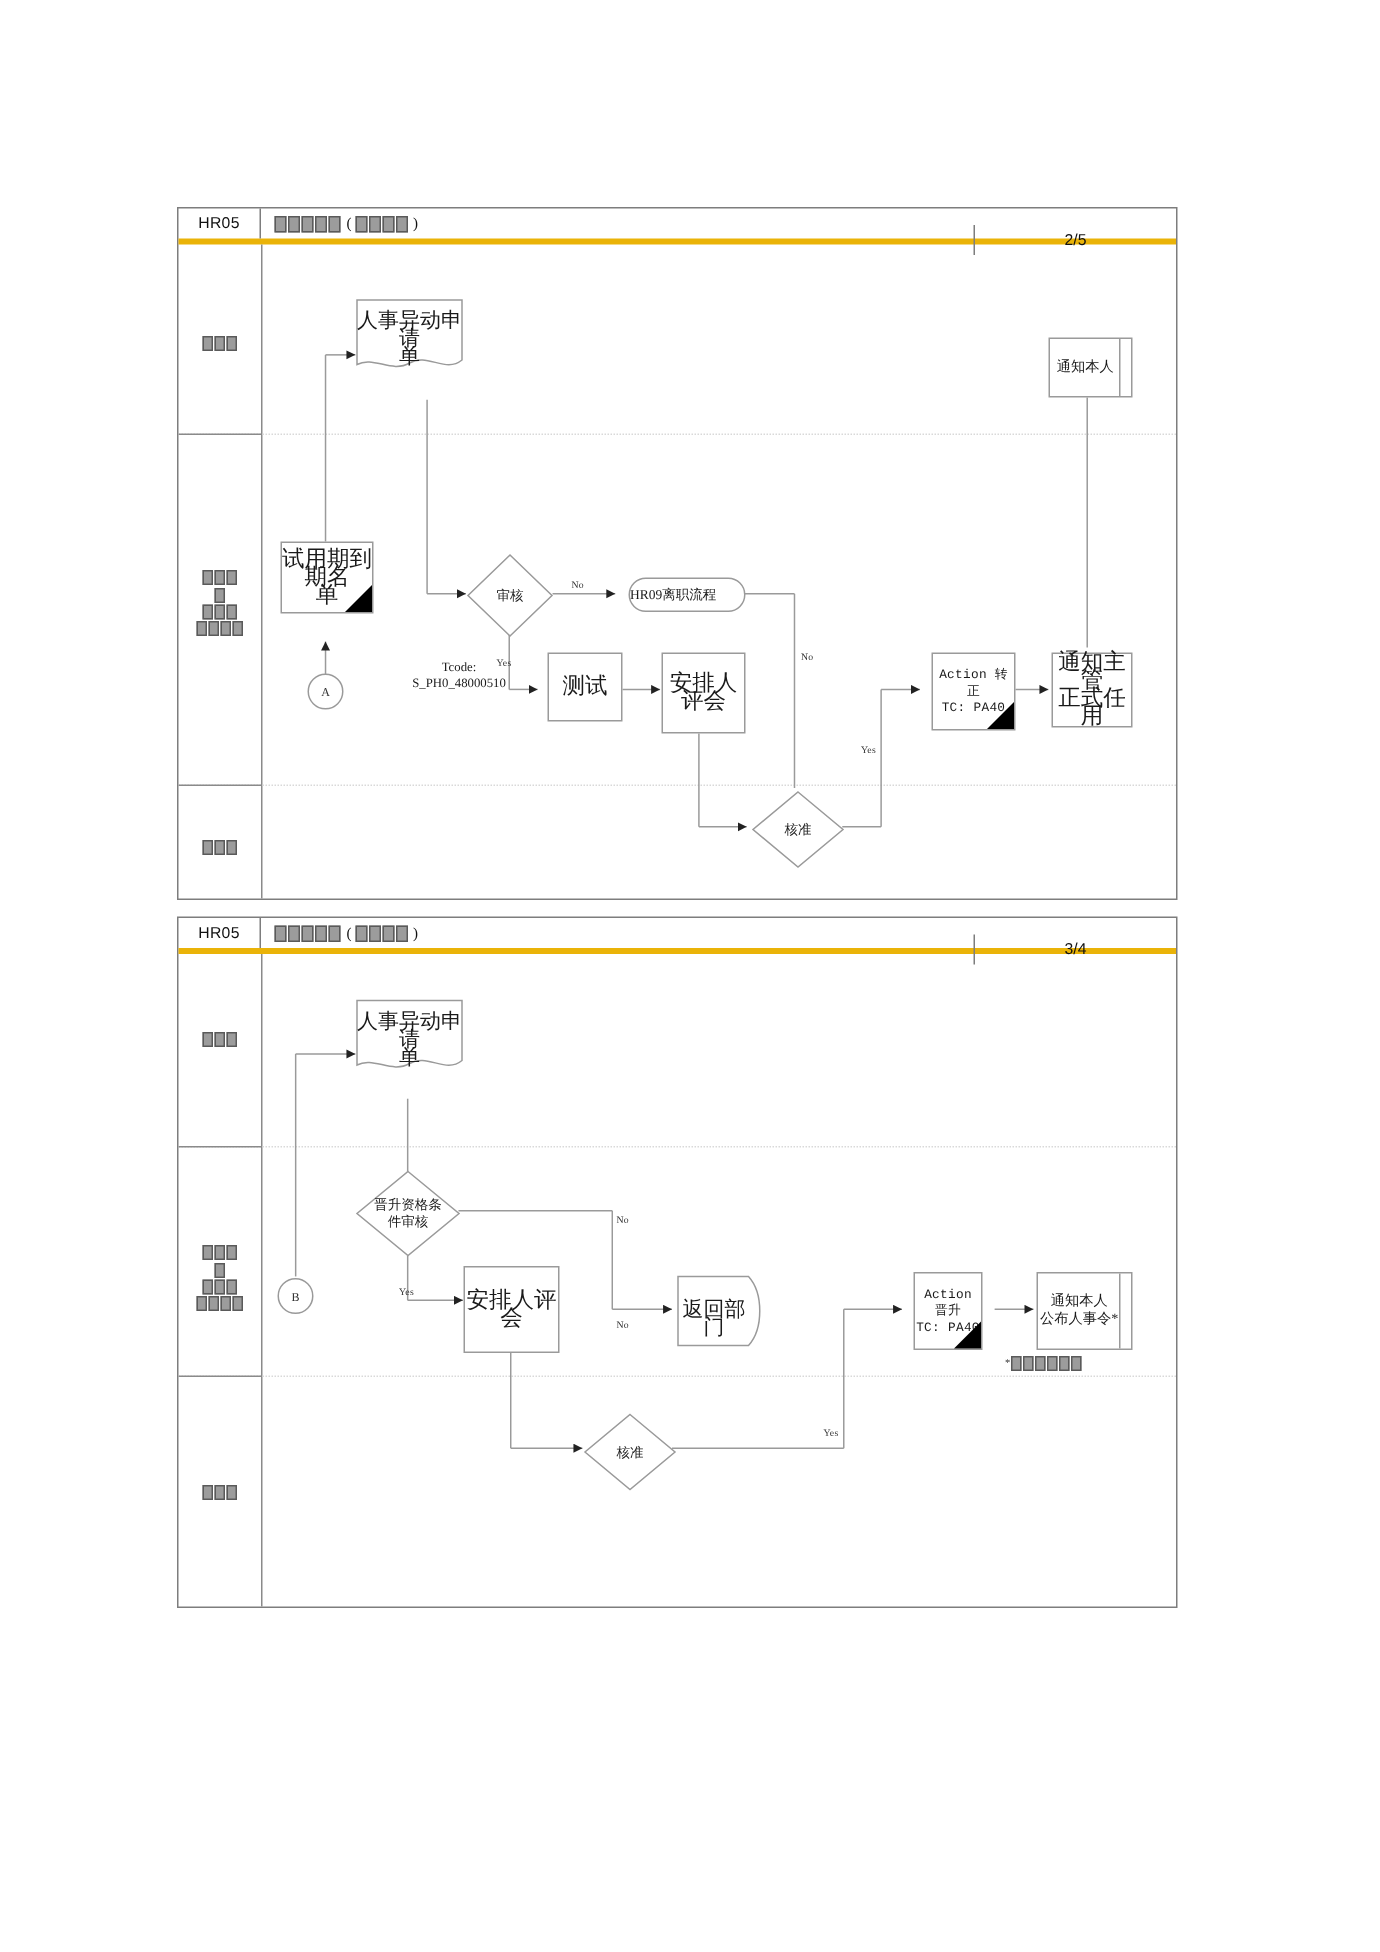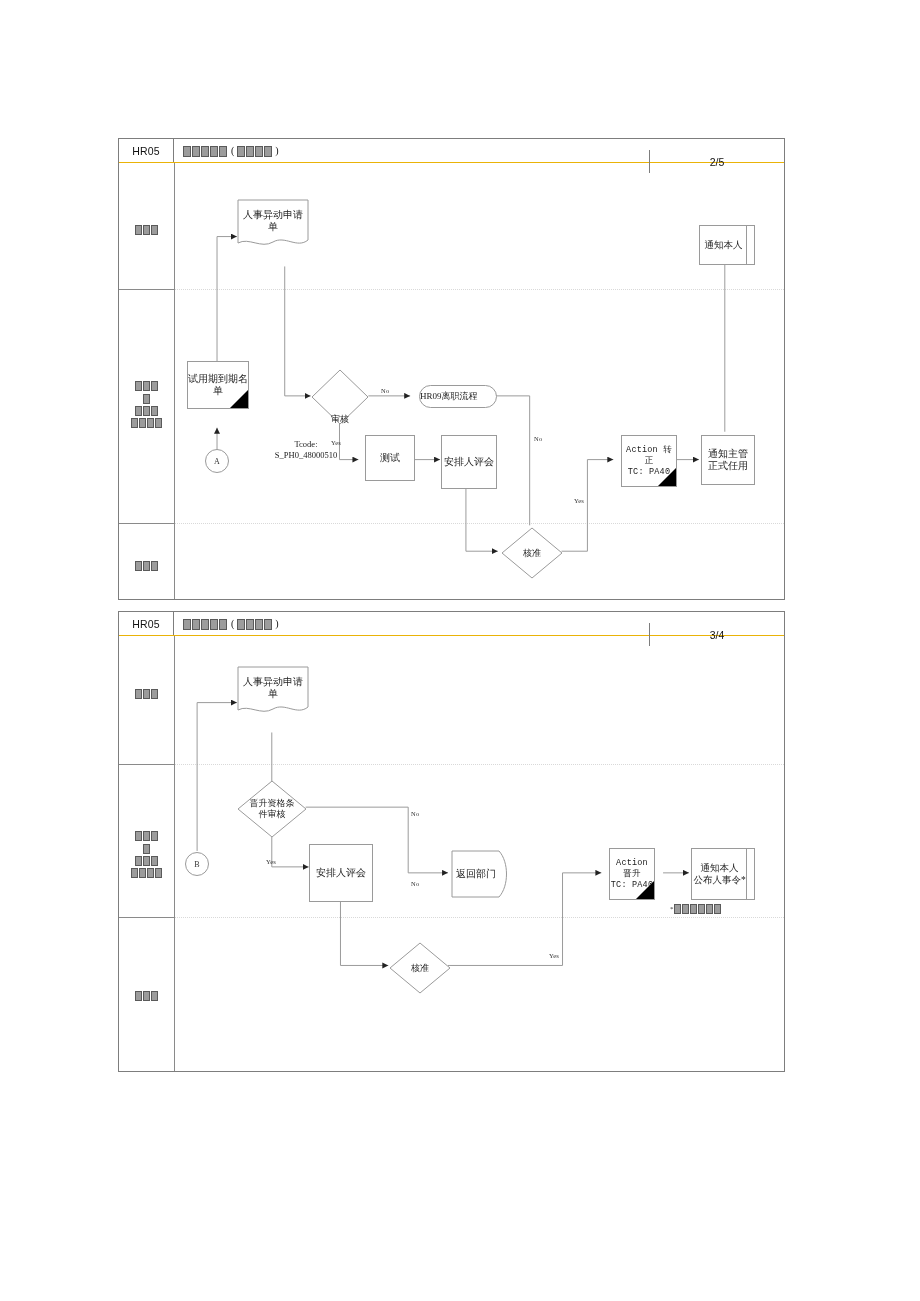--- a/index.html
+++ b/index.html
@@ -5,21 +5,21 @@
   html,body{margin:0;padding:0;background:#ffffff;}
   body{
     width:920px;height:1301px;position:relative;overflow:hidden;
     font-family:"Liberation Serif","DejaVu Serif",serif;
     color:#1a1a1a;
   }
   .page{position:absolute;left:0;top:0;width:920px;height:1301px;}
 
   
   .sheet{position:absolute;border:1px solid #7d7d7d;background:#fff;box-sizing:border-box;}
-  .sheet .hdr{position:absolute;left:0;top:0;right:0;height:24px;border-bottom:1px solid #eab308;box-sizing:border-box;}
+  .sheet .hdr{position:absolute;left:0;top:0;right:0;height:24px;border-bottom:4px solid #eab308;box-sizing:border-box;}
   .hdr .cell-code{position:absolute;left:0;top:0;width:55px;height:100%;
       border-right:1px solid #7d7d7d;box-sizing:border-box;
       display:flex;align-items:center;justify-content:center;
       font-family:"Liberation Sans","DejaVu Sans",sans-serif;font-size:10.5px;letter-spacing:.2px;color:#111;}
   .hdr .cell-title{position:absolute;left:55px;top:0;right:135px;height:100%;
       display:flex;align-items:center;padding-left:8px;box-sizing:border-box;
       font-size:10px;color:#111;}
   .hdr .cell-page{position:absolute;right:0;top:0;width:135px;height:100%;
       border-left:1px solid #7d7d7d;box-sizing:border-box;
       display:flex;align-items:center;justify-content:center;
@@ -36,21 +36,21 @@
   
   .lane-label{position:absolute;width:55px;text-align:center;line-height:11px;}
   .tofu{display:inline-block;width:6px;height:9px;margin:0 .5px;
         border:1px solid #5a5a5a;background:#9c9c9c;vertical-align:middle;}
   .tofu.sm{width:5px;height:8px;}
 
   
   .shape{position:absolute;box-sizing:border-box;}
   .box{border:1px solid #9a9a9a;background:#fff;
        display:flex;align-items:center;justify-content:center;text-align:center;
-       font-size:10px;line-height:12px;color:#1a1a1a;}
+       font-size:15px;line-height:12px;color:#1a1a1a;}
   .box.mono{font-family:"Liberation Mono","DejaVu Sans Mono",monospace;font-size:8.5px;line-height:11px;letter-spacing:.2px;}
   
   .corner-tri{position:absolute;right:0;bottom:0;width:0;height:0;
        border-left:18px solid transparent;border-bottom:18px solid #000;}
   
   .predef{border:1px solid #9a9a9a;background:#fff;}
   .predef .inner-edge{position:absolute;top:0;bottom:0;right:7px;width:0;border-right:1px solid #9a9a9a;}
   .predef .txt{position:absolute;left:0;top:0;right:7px;bottom:0;
        display:flex;align-items:center;justify-content:center;text-align:center;
        font-size:9.5px;line-height:12px;}
@@ -66,21 +66,21 @@
         font-size:9px;line-height:11px;white-space:nowrap;}
 
   
   .conn{border:1px solid #9a9a9a;border-radius:50%;background:#fff;
         display:flex;align-items:center;justify-content:center;
         font-size:8px;color:#333;}
 
   
   .svgshape{position:absolute;}
   .svgshape .lbl{position:absolute;left:0;right:0;text-align:center;
-        font-size:10px;line-height:12px;color:#1a1a1a;}
+        font-size:14px;line-height:12px;color:#1a1a1a;}
 
   
   .lines{position:absolute;left:0;top:0;width:100%;height:100%;pointer-events:none;}
 
   
   .elabel{position:absolute;font-family:"Liberation Serif","DejaVu Serif",serif;
         font-size:6.5px;color:#333;letter-spacing:.2px;}
   .note{position:absolute;font-size:8.5px;line-height:11px;color:#1a1a1a;text-align:center;}
   .footnote{position:absolute;font-size:7px;color:#333;white-space:nowrap;}
 </style>
@@ -185,21 +185,21 @@
     </div>
 
     <div class="shape conn" style="left:86px;top:310px;width:24px;height:24px;">
       <span>A</span>
     </div>
 
     <div class="note" style="left:122px;top:300px;width:130px;">
       Tcode:<br>S_PH0_48000510
     </div>
 
-    <div class="shape diamond" style="left:192px;top:230px;width:58px;height:56px;align-items:flex-end;">
+    <div class="shape diamond" style="left:192px;top:230px;width:58px;height:56px;">
       <svg width="58" height="56" viewBox="0 0 58 56">
           <polygon points="29,1 57,28 29,55 1,28" fill="#fff" stroke="#9a9a9a" stroke-width="1"></polygon>
         </svg>
       <div class="dtxt">审核</div>
     </div>
 
     <div class="shape term" style="left:300px;top:246px;width:78px;height:23px;">
       <span>HR09离职流程</span>
     </div>
 

